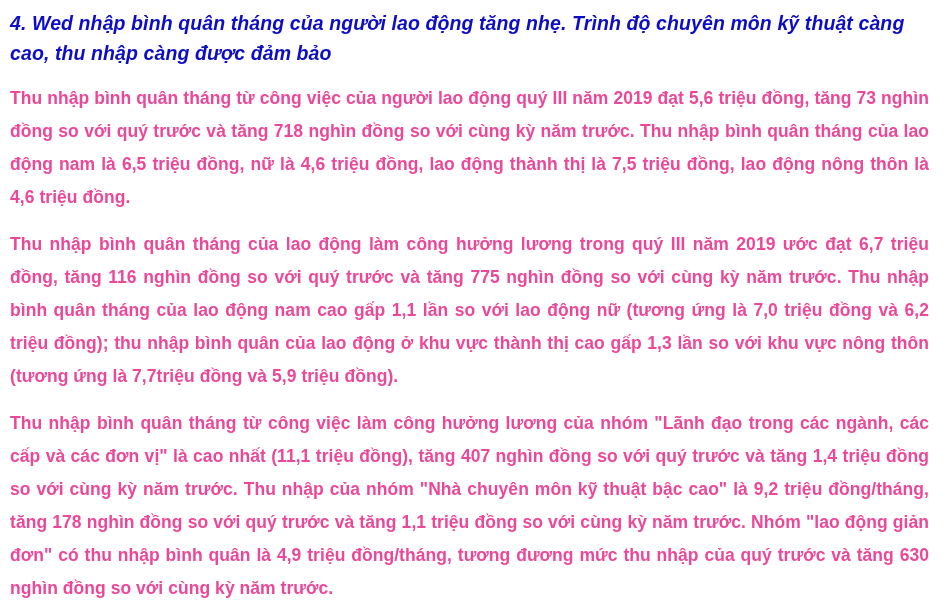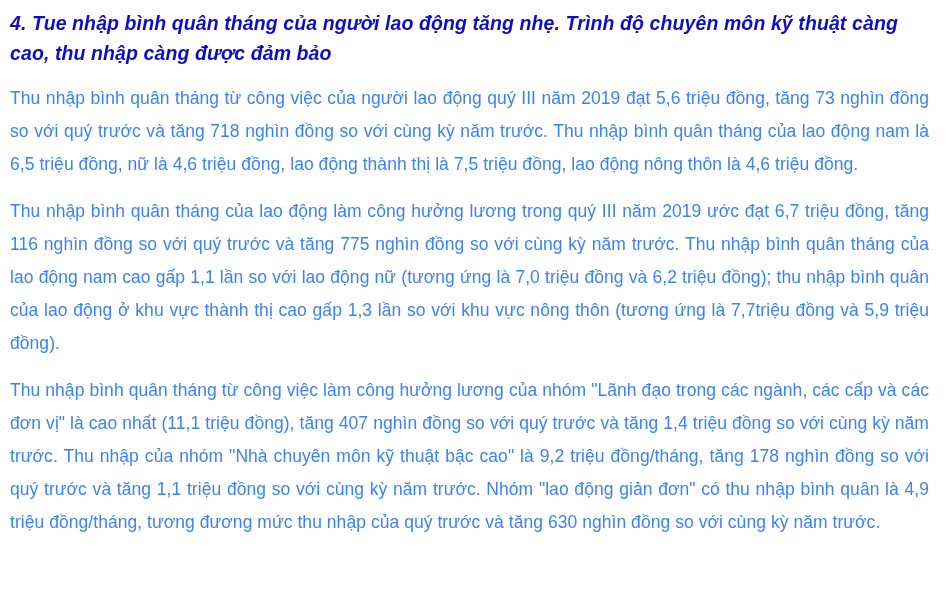--- a/index.html
+++ b/index.html
@@ -24,33 +24,34 @@
     color: #0d0dc8;
     font-weight: bold;
     font-style: italic;
     font-size: 19.5px;
     line-height: 30px;
     letter-spacing: 0.1px;
     margin: 0 0 14px 0;
     text-align: left;
   }
   .para {
-    color: #3b82f6;
+    color: #ec4899;
     font-size: 17.5px;
     line-height: 33px;
     text-align: justify;
     text-justify: inter-word;
     margin: 0 0 14px 0;
     letter-spacing: 0.05px;
+    font-weight: bold;
   }
   .para:last-child {
     margin-bottom: 18px;
   }
 </style>
 </head>
 <body>
 
 <div class="page">
-  <h2 class="heading">4. Tue nhập bình quân tháng của người lao động tăng nhẹ. Trình độ chuyên môn kỹ thuật càng cao, thu nhập càng được đảm bảo</h2>
+  <h2 class="heading">4. Wed nhập bình quân tháng của người lao động tăng nhẹ. Trình độ chuyên môn kỹ thuật càng cao, thu nhập càng được đảm bảo</h2>
   <p class="para">Thu nhập bình quân tháng từ công việc của người lao động quý III năm 2019 đạt 5,6 triệu đồng, tăng 73 nghìn đồng so với quý trước và tăng 718 nghìn đồng so với cùng kỳ năm trước. Thu nhập bình quân tháng của lao động nam là 6,5 triệu đồng, nữ là 4,6 triệu đồng, lao động thành thị là 7,5 triệu đồng, lao động nông thôn là 4,6 triệu đồng.</p>
   <p class="para">Thu nhập bình quân tháng của lao động làm công hưởng lương trong quý III năm 2019 ước đạt 6,7 triệu đồng, tăng 116 nghìn đồng so với quý trước và tăng 775 nghìn đồng so với cùng kỳ năm trước. Thu nhập bình quân tháng của lao động nam cao gấp 1,1 lần so với lao động nữ (tương ứng là 7,0 triệu đồng và 6,2 triệu đồng); thu nhập bình quân của lao động ở khu vực thành thị cao gấp 1,3 lần so với khu vực nông thôn (tương ứng là 7,7triệu đồng và 5,9 triệu đồng).</p>
   <p class="para">Thu nhập bình quân tháng từ công việc làm công hưởng lương của nhóm "Lãnh đạo trong các ngành, các cấp và các đơn vị" là cao nhất (11,1 triệu đồng), tăng 407 nghìn đồng so với quý trước và tăng 1,4 triệu đồng so với cùng kỳ năm trước. Thu nhập của nhóm "Nhà chuyên môn kỹ thuật bậc cao" là 9,2 triệu đồng/tháng, tăng 178 nghìn đồng so với quý trước và tăng 1,1 triệu đồng so với cùng kỳ năm trước. Nhóm "lao động giản đơn" có thu nhập bình quân là 4,9 triệu đồng/tháng, tương đương mức thu nhập của quý trước và tăng 630 nghìn đồng so với cùng kỳ năm trước.</p>
 </div>
 
 </body></html>

